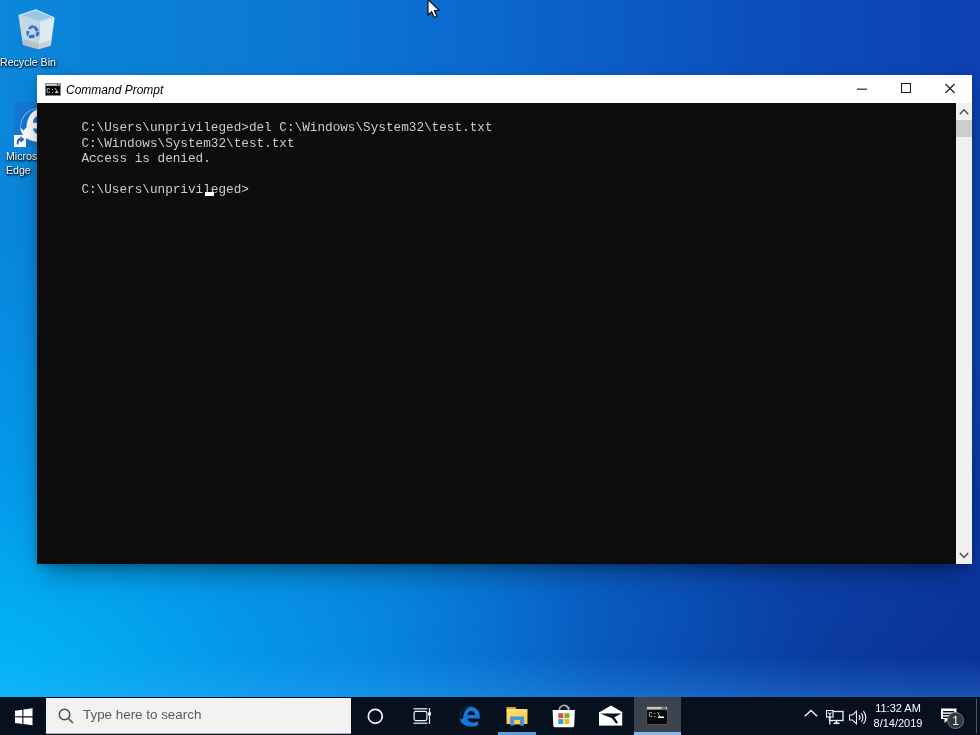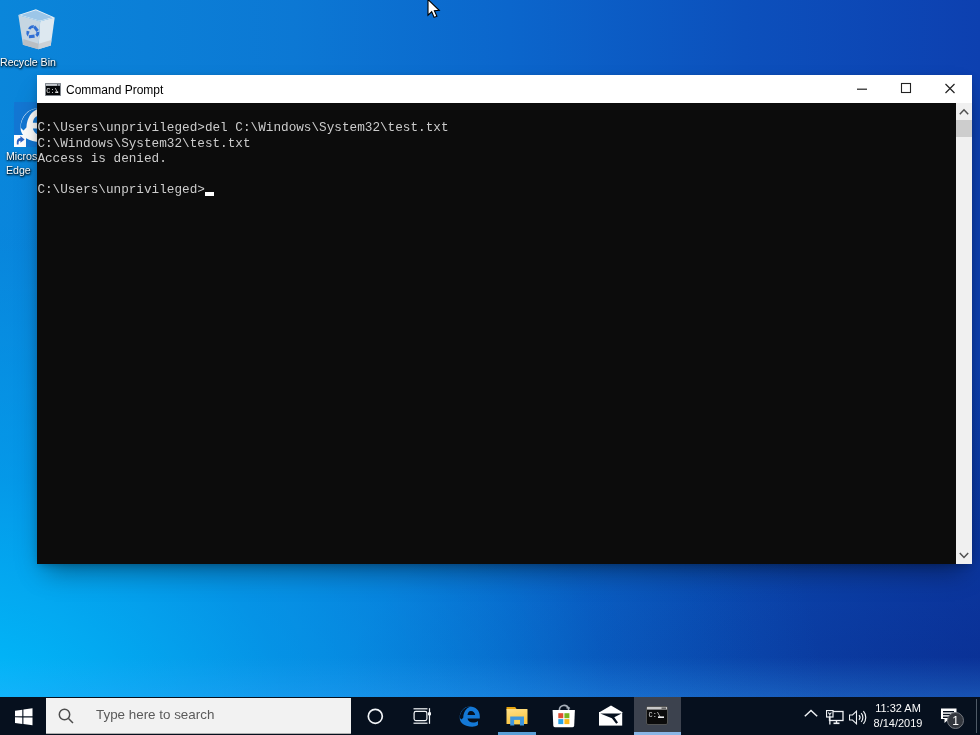--- a/index.html
+++ b/index.html
@@ -10,33 +10,33 @@
       radial-gradient(ellipse 1150px 820px at -6% 103%, rgba(0,195,255,0.92) 0%, rgba(0,165,242,0.58) 30%, rgba(0,135,232,0.17) 58%, rgba(0,120,220,0) 77%),
       radial-gradient(ellipse 940px 520px at 105% 108%, rgba(5,23,105,0.46) 0%, rgba(5,23,105,0.18) 50%, rgba(5,23,105,0) 75%),
       linear-gradient(to right, #0a86da 0%, #0c78d4 30%, #0b66cc 52%, #0c50bc 76%, #0d40b0 100%);
   }
   .icon-label{position:absolute;color:#fff;font-size:10.6px;
     text-shadow:0 1px 2px rgba(0,0,0,0.9), 1px 1px 2px rgba(0,0,0,0.8);white-space:nowrap;}
   
   .win{position:absolute;left:37px;top:75px;width:935px;height:489px;
        box-shadow:0 14px 26px -8px rgba(0,0,0,0.42), 0 2px 8px -2px rgba(0,0,0,0.28);}
   .titlebar{position:absolute;left:0;top:0;right:0;height:28px;background:#ffffff;}
-  .title-text{position:absolute;left:29px;top:8.3px;font-size:12px;color:#000;}
+  .title-text{position:absolute;left:29px;top:8.3px;font-size:12px;color:#000;font-style:italic;}
   .term{position:absolute;left:0;top:28px;width:919px;height:461px;background:#0c0c0c;overflow:hidden;}
   .term pre{margin:0;position:absolute;left:0.4px;top:17.2px;
     font-family:"Liberation Mono",monospace;font-size:12.7px;line-height:15.4px;
-    color:#cccccc;letter-spacing:0;}
+    color:#cccccc;letter-spacing:0;padding-left:44px;}
   .cursor{position:absolute;left:168px;top:89px;width:9px;height:4.2px;background:#ffffff;}
   .sb{position:absolute;right:0;top:28px;width:16px;height:461px;background:#f0f0f0;}
   .sb .thumb{position:absolute;left:0;top:17px;width:16px;height:17px;background:#cdcdcd;}
   .btn{position:absolute;top:0;height:28px;width:44px;}
   
   .taskbar{position:absolute;left:0;top:697px;width:980px;height:38px;background:#06101e;}
   .search{position:absolute;left:46px;top:1px;width:305px;height:36px;background:#f2f2f2;border-bottom:1px solid #b0b0b0;box-sizing:border-box;}
-  .search-text{position:absolute;left:50px;top:8.6px;font-size:13.4px;color:#5a5a5a;}
+  .search-text{position:absolute;left:37px;top:8.6px;font-size:13.4px;color:#5a5a5a;}
   .tbtn-active{position:absolute;left:634px;top:0px;width:47px;height:38px;background:#3c424e;}
   .uline{position:absolute;top:35px;height:3px;}
   .tray-time{position:absolute;left:873px;top:3.5px;width:50px;color:#fafafa;font-size:11px;text-align:center;line-height:15px;white-space:nowrap;}
 </style>
 </head>
 <body>
 <div class="desktop"></div>
 
 <svg style="position:absolute;left:427px;top:-1px" width="16" height="21" viewBox="0 0 16 21">
   <path d="M1,0.5 L1,16.2 L4.7,12.8 L7.1,18.4 L9.9,17.2 L7.4,11.7 L12.2,11.4 Z" fill="#fff" stroke="#000" stroke-width="1.1"></path>

